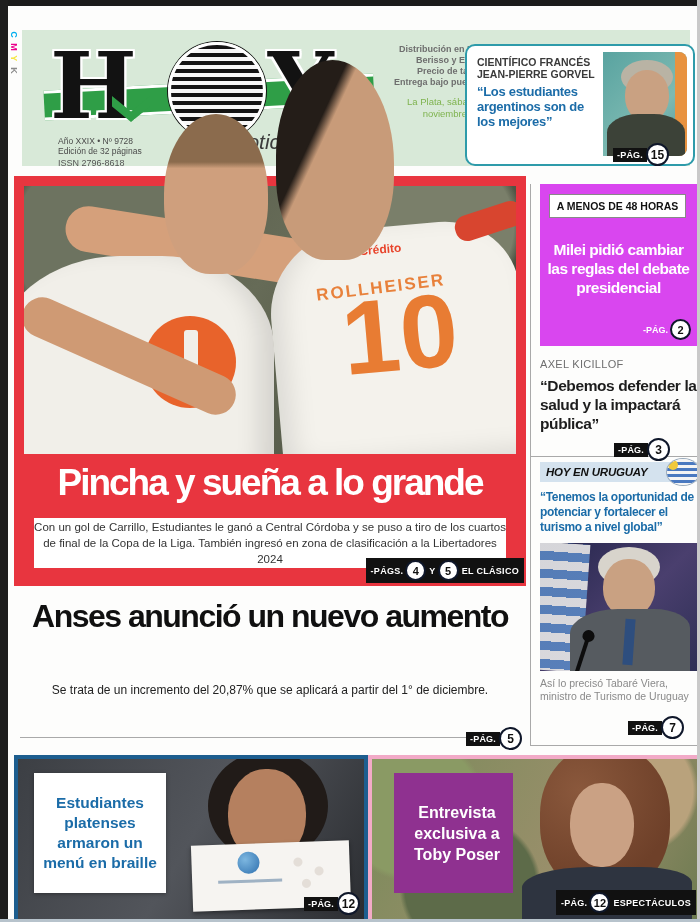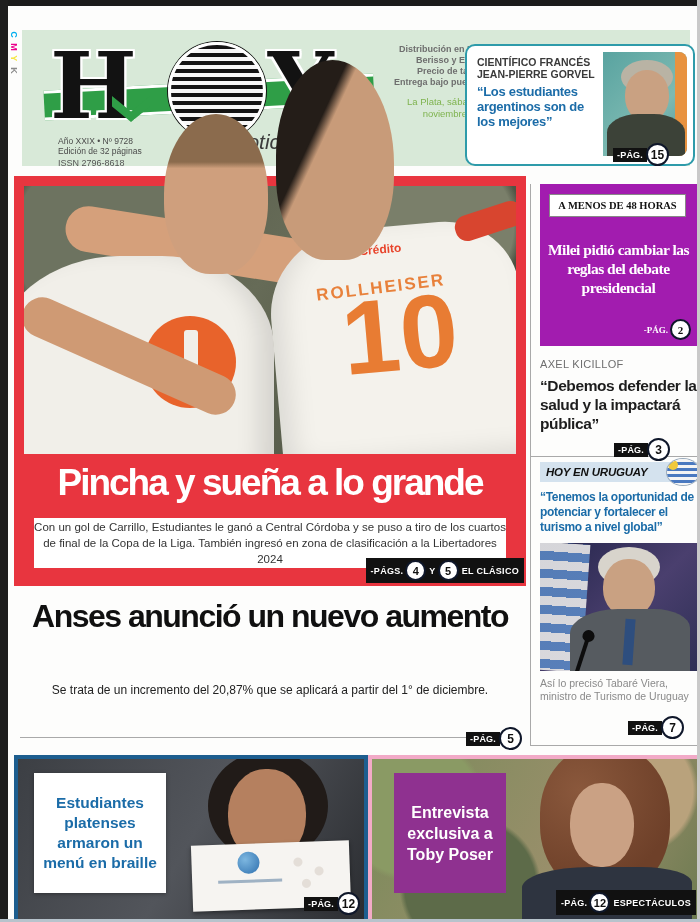--- a/index.html
+++ b/index.html
@@ -87,21 +87,21 @@
   .banner{position:absolute;left:10px;top:286px;width:492px;text-align:center;color:#fff;
           font-size:37px;font-weight:800;letter-spacing:-2px;z-index:3;}
   .deck-box{position:absolute;left:20px;top:342px;width:472px;height:50px;background:#fff;z-index:3;
             display:flex;flex-direction:column;justify-content:center;}
   .deck-box div{text-align:center;font-size:11.5px;color:#333;line-height:16px;}
   .clasico-bar{position:absolute;right:2px;bottom:3px;}
 
   
   .divider-v{position:absolute;left:530px;top:184px;width:1px;height:562px;background:#a9a9a9;}
   .rule-h{position:absolute;background:#a9a9a9;height:1px;}
-  .milei{position:absolute;left:540px;top:184px;width:157px;height:162px;background:#a21caf;font-family:Liberation Serif, serif;}
+  .milei{position:absolute;left:540px;top:184px;width:157px;height:162px;background:#d946ef;}
   .milei-kicker{position:absolute;left:9px;top:10px;width:131px;background:#fff;border:1px solid #888;
                 text-align:center;font-size:10.5px;font-weight:bold;color:#111;padding:5px 2px;}
   .milei-head{position:absolute;left:6px;top:56px;width:145px;text-align:center;color:#fff;
               font-size:15.5px;font-weight:800;line-height:19px;letter-spacing:-0.5px;}
   .badge-dark{position:absolute;right:6px;bottom:6px;display:flex;align-items:center;}
   .badge-dark .lbl{color:#fff;font-size:9px;font-weight:bold;margin-right:2px;}
   .badge-dark .circ{margin-left:0;}
 
   .kici{position:absolute;left:540px;top:358px;width:157px;}
   .kici-kicker{font-size:11px;color:#6e6e6e;letter-spacing:0.3px;}
@@ -154,21 +154,21 @@
   .card-br{position:absolute;left:368px;top:755px;width:328px;height:160px;border:4px solid #f2aac7;overflow:hidden;
            background:radial-gradient(circle at 12% 30%,#8a9a64 0 22%,transparent 24%),
                       radial-gradient(circle at 30% 80%,#5d6b49 0 25%,transparent 27%),
                       radial-gradient(circle at 80% 20%,#b9a27c 0 20%,transparent 22%),
                       linear-gradient(120deg,#7a8a5a,#9a8f6b 60%,#6c7a50);}
   .br-hair{position:absolute;left:168px;top:-14px;width:130px;height:150px;border-radius:46%;
            background:radial-gradient(circle at 30% 30%,#8a583c,#6e4029 70%);}
   .br-face{position:absolute;left:198px;top:24px;width:64px;height:84px;border-radius:48%;background:#caa184;}
   .br-top{position:absolute;left:150px;top:108px;width:170px;height:52px;border-radius:40% 30% 0 0;background:#2e3440;}
   .br-box{position:absolute;left:22px;top:14px;width:112px;height:120px;background:#8f3190;
-          display:flex;align-items:center;justify-content:center;}
+          display:flex;align-items:center;justify-content:center;padding-left:7px;}
   .br-box div{text-align:center;color:#fff;font-weight:800;font-size:16px;line-height:21px;width:96px;}
 </style>
 </head>
 <body>
 
 <div class="page">
   <div class="edge-top"></div>
   <div class="edge-left"></div>
   <div class="edge-right"></div>
   <div class="edge-bottom"></div>

